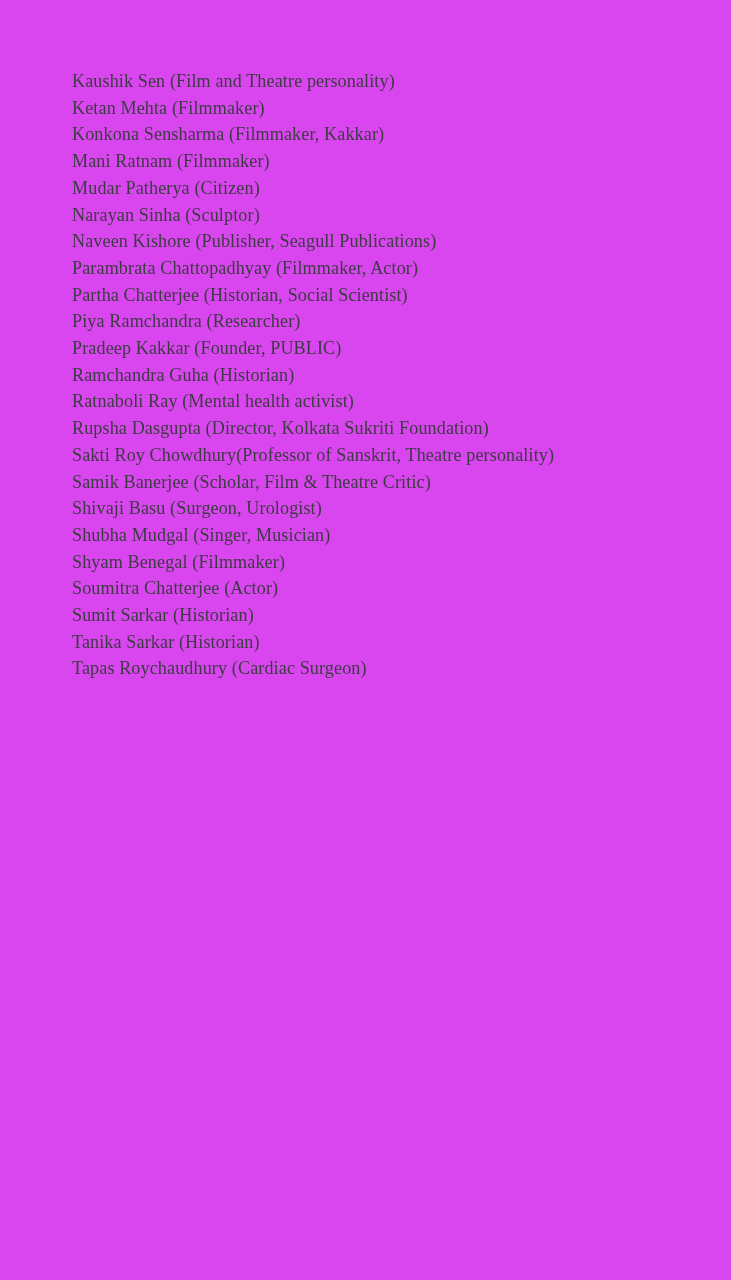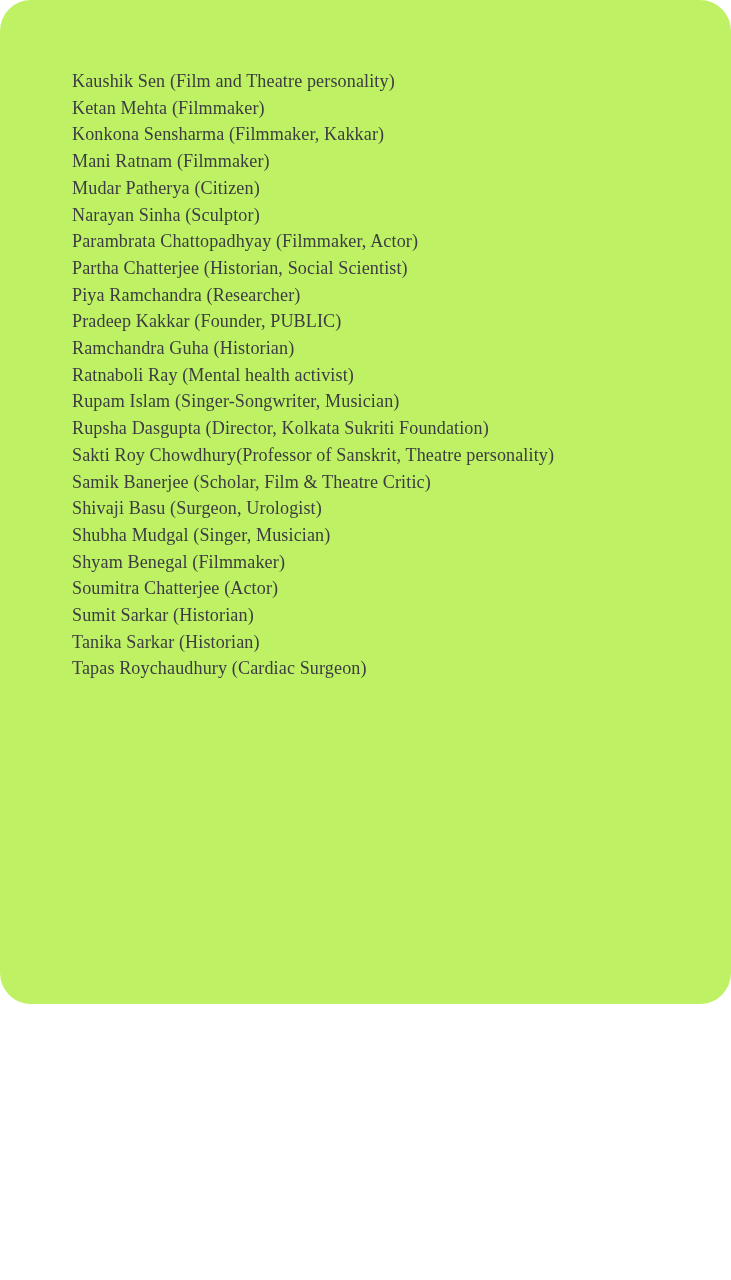--- a/index.html
+++ b/index.html
@@ -11,24 +11,23 @@
     width: 731px;
     height: 1280px;
     background: #ffffff;
     font-family: "Liberation Serif", "DejaVu Serif", serif;
     overflow: hidden;
   }
 
   .page {
     position: relative;
     width: 731px;
-    height: 1004px;
-    background: #bef264;
+    height: 1280px;
+    background: #d946ef;
     box-sizing: border-box;
-    border-radius: 31px;
   }
 
   .signatory-list {
     position: absolute;
     left: 72px;
     top: 68px;
     right: 30px;
     margin: 0;
     padding: 0;
     list-style: none;
@@ -48,27 +47,27 @@
 <body>
 
 <div class="page">
   <ul class="signatory-list">
     <li class="signatory-line">Kaushik Sen (Film and Theatre personality)</li>
     <li class="signatory-line">Ketan Mehta (Filmmaker)</li>
     <li class="signatory-line">Konkona Sensharma (Filmmaker, Kakkar)</li>
     <li class="signatory-line">Mani Ratnam (Filmmaker)</li>
     <li class="signatory-line">Mudar Patherya (Citizen)</li>
     <li class="signatory-line">Narayan Sinha (Sculptor)</li>
+    <li class="signatory-line">Naveen Kishore (Publisher, Seagull Publications)</li>
     <li class="signatory-line">Parambrata Chattopadhyay (Filmmaker, Actor)</li>
     <li class="signatory-line">Partha Chatterjee (Historian, Social Scientist)</li>
     <li class="signatory-line">Piya Ramchandra (Researcher)</li>
     <li class="signatory-line">Pradeep Kakkar (Founder, PUBLIC)</li>
     <li class="signatory-line">Ramchandra Guha (Historian)</li>
     <li class="signatory-line">Ratnaboli Ray (Mental health activist)</li>
-    <li class="signatory-line">Rupam Islam (Singer-Songwriter, Musician)</li>
     <li class="signatory-line">Rupsha Dasgupta (Director, Kolkata Sukriti Foundation)</li>
     <li class="signatory-line">Sakti Roy Chowdhury(Professor of Sanskrit, Theatre personality)</li>
     <li class="signatory-line">Samik Banerjee (Scholar, Film &amp; Theatre Critic)</li>
     <li class="signatory-line">Shivaji Basu (Surgeon, Urologist)</li>
     <li class="signatory-line">Shubha Mudgal (Singer, Musician)</li>
     <li class="signatory-line">Shyam Benegal (Filmmaker)</li>
     <li class="signatory-line">Soumitra Chatterjee (Actor)</li>
     <li class="signatory-line">Sumit Sarkar (Historian)</li>
     <li class="signatory-line">Tanika Sarkar (Historian)</li>
     <li class="signatory-line">Tapas Roychaudhury (Cardiac Surgeon)</li>

